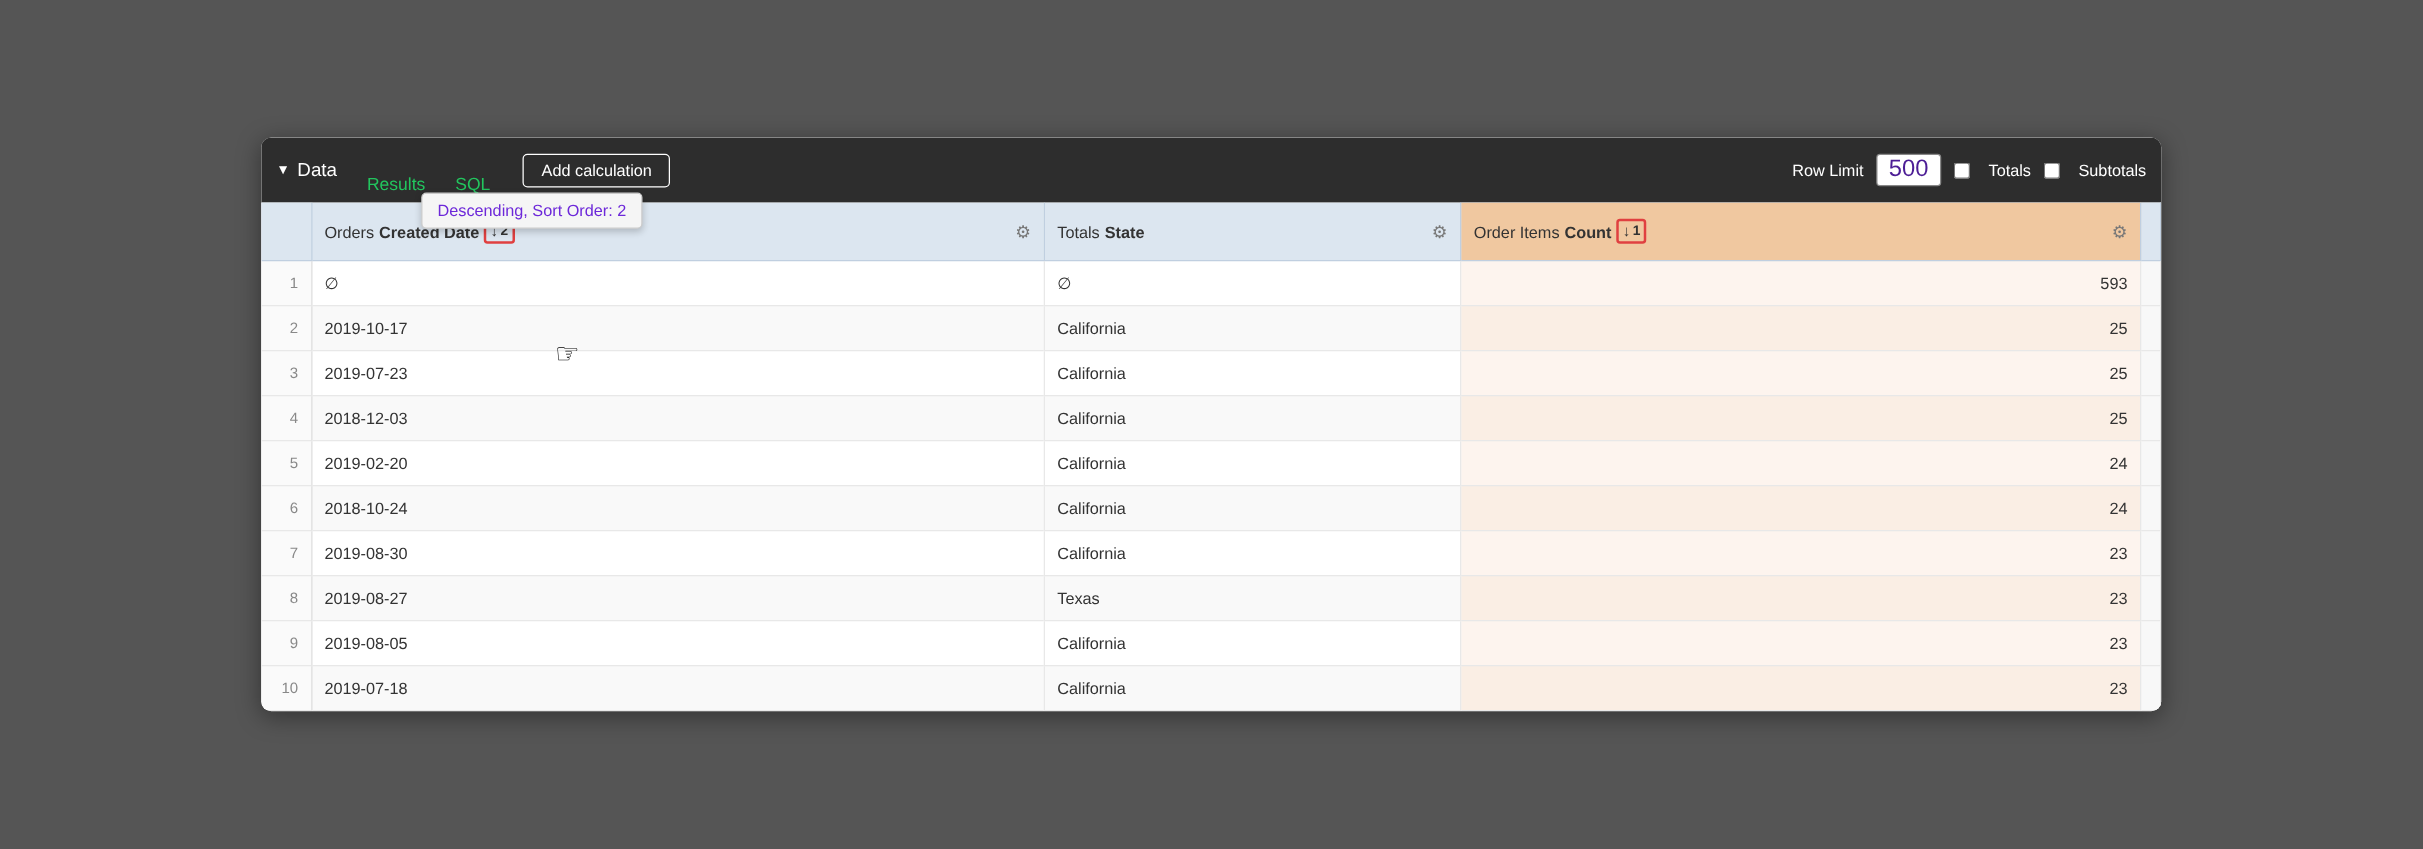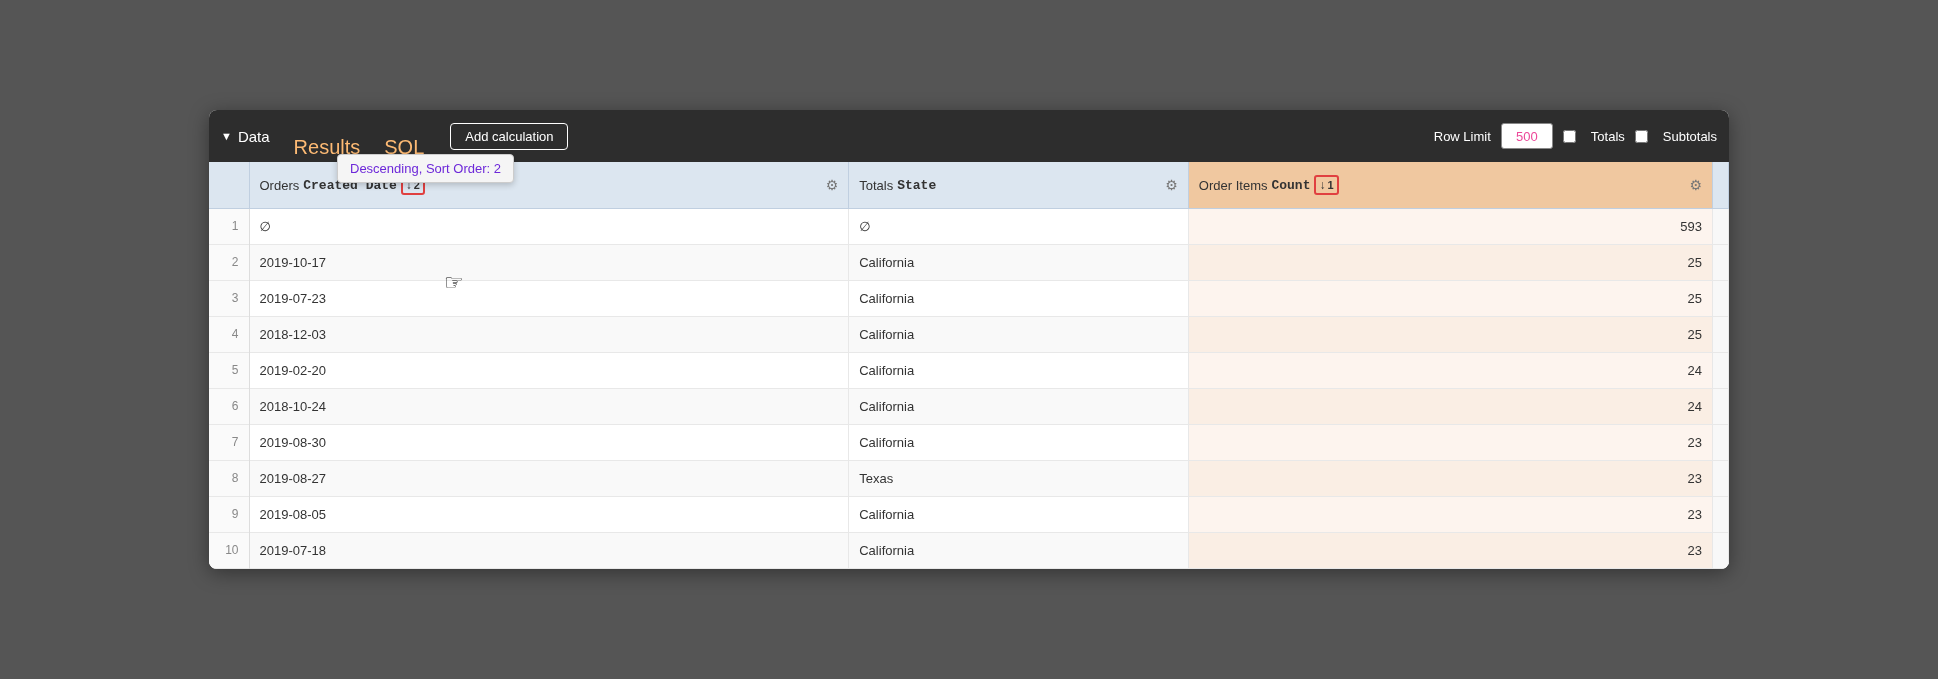--- a/index.html
+++ b/index.html
@@ -44,22 +44,22 @@
       font-size: 15px;
       font-weight: 500;
     }
     .toolbar-tabs {
       display: flex;
       align-items: center;
       gap: 4px;
       margin-left: 6px;
     }
     .tab-item {
-      color: #fdba74;
-      font-size: 20px;
+      color: #22c55e;
+      font-size: 14px;
       padding: 4px 10px;
       cursor: pointer;
       border-radius: 4px;
       margin-top: 22px;
     }
     .add-calculation-btn {
       background: transparent;
       border: 1.5px solid #fff;
       color: #fff;
       padding: 5px 14px;
@@ -74,23 +74,23 @@
       align-items: center;
       gap: 10px;
       color: #fff;
       font-size: 13px;
     }
     .row-limit-input {
       width: 52px;
       height: 26px;
       border: 1px solid #888;
       background: #fff;
-      color: #ec4899;
+      color: #4c1d95;
       text-align: center;
-      font-size: 13px;
+      font-size: 19px;
       border-radius: 3px;
       padding: 2px 4px;
     }
     .checkbox-label {
       display: flex;
       align-items: center;
       gap: 15px;
       color: #fff;
       font-size: 13px;
       cursor: pointer;
@@ -147,21 +147,21 @@
       align-items: center;
       justify-content: space-between;
       gap: 5px;
     }
     .col-header-title {
       display: flex;
       align-items: center;
       gap: 4px;
     }
     .col-label-normal { font-weight: normal; }
-    .col-label-bold { font-weight: bold; font-family: Liberation Mono, monospace; }
+    .col-label-bold { font-weight: bold; }
     .sort-badge {
       display: inline-flex;
       align-items: center;
       gap: 2px;
       border: 2px solid #e04040;
       border-radius: 3px;
       padding: 1px 3px;
       color: #333;
       font-size: 11px;
     }

